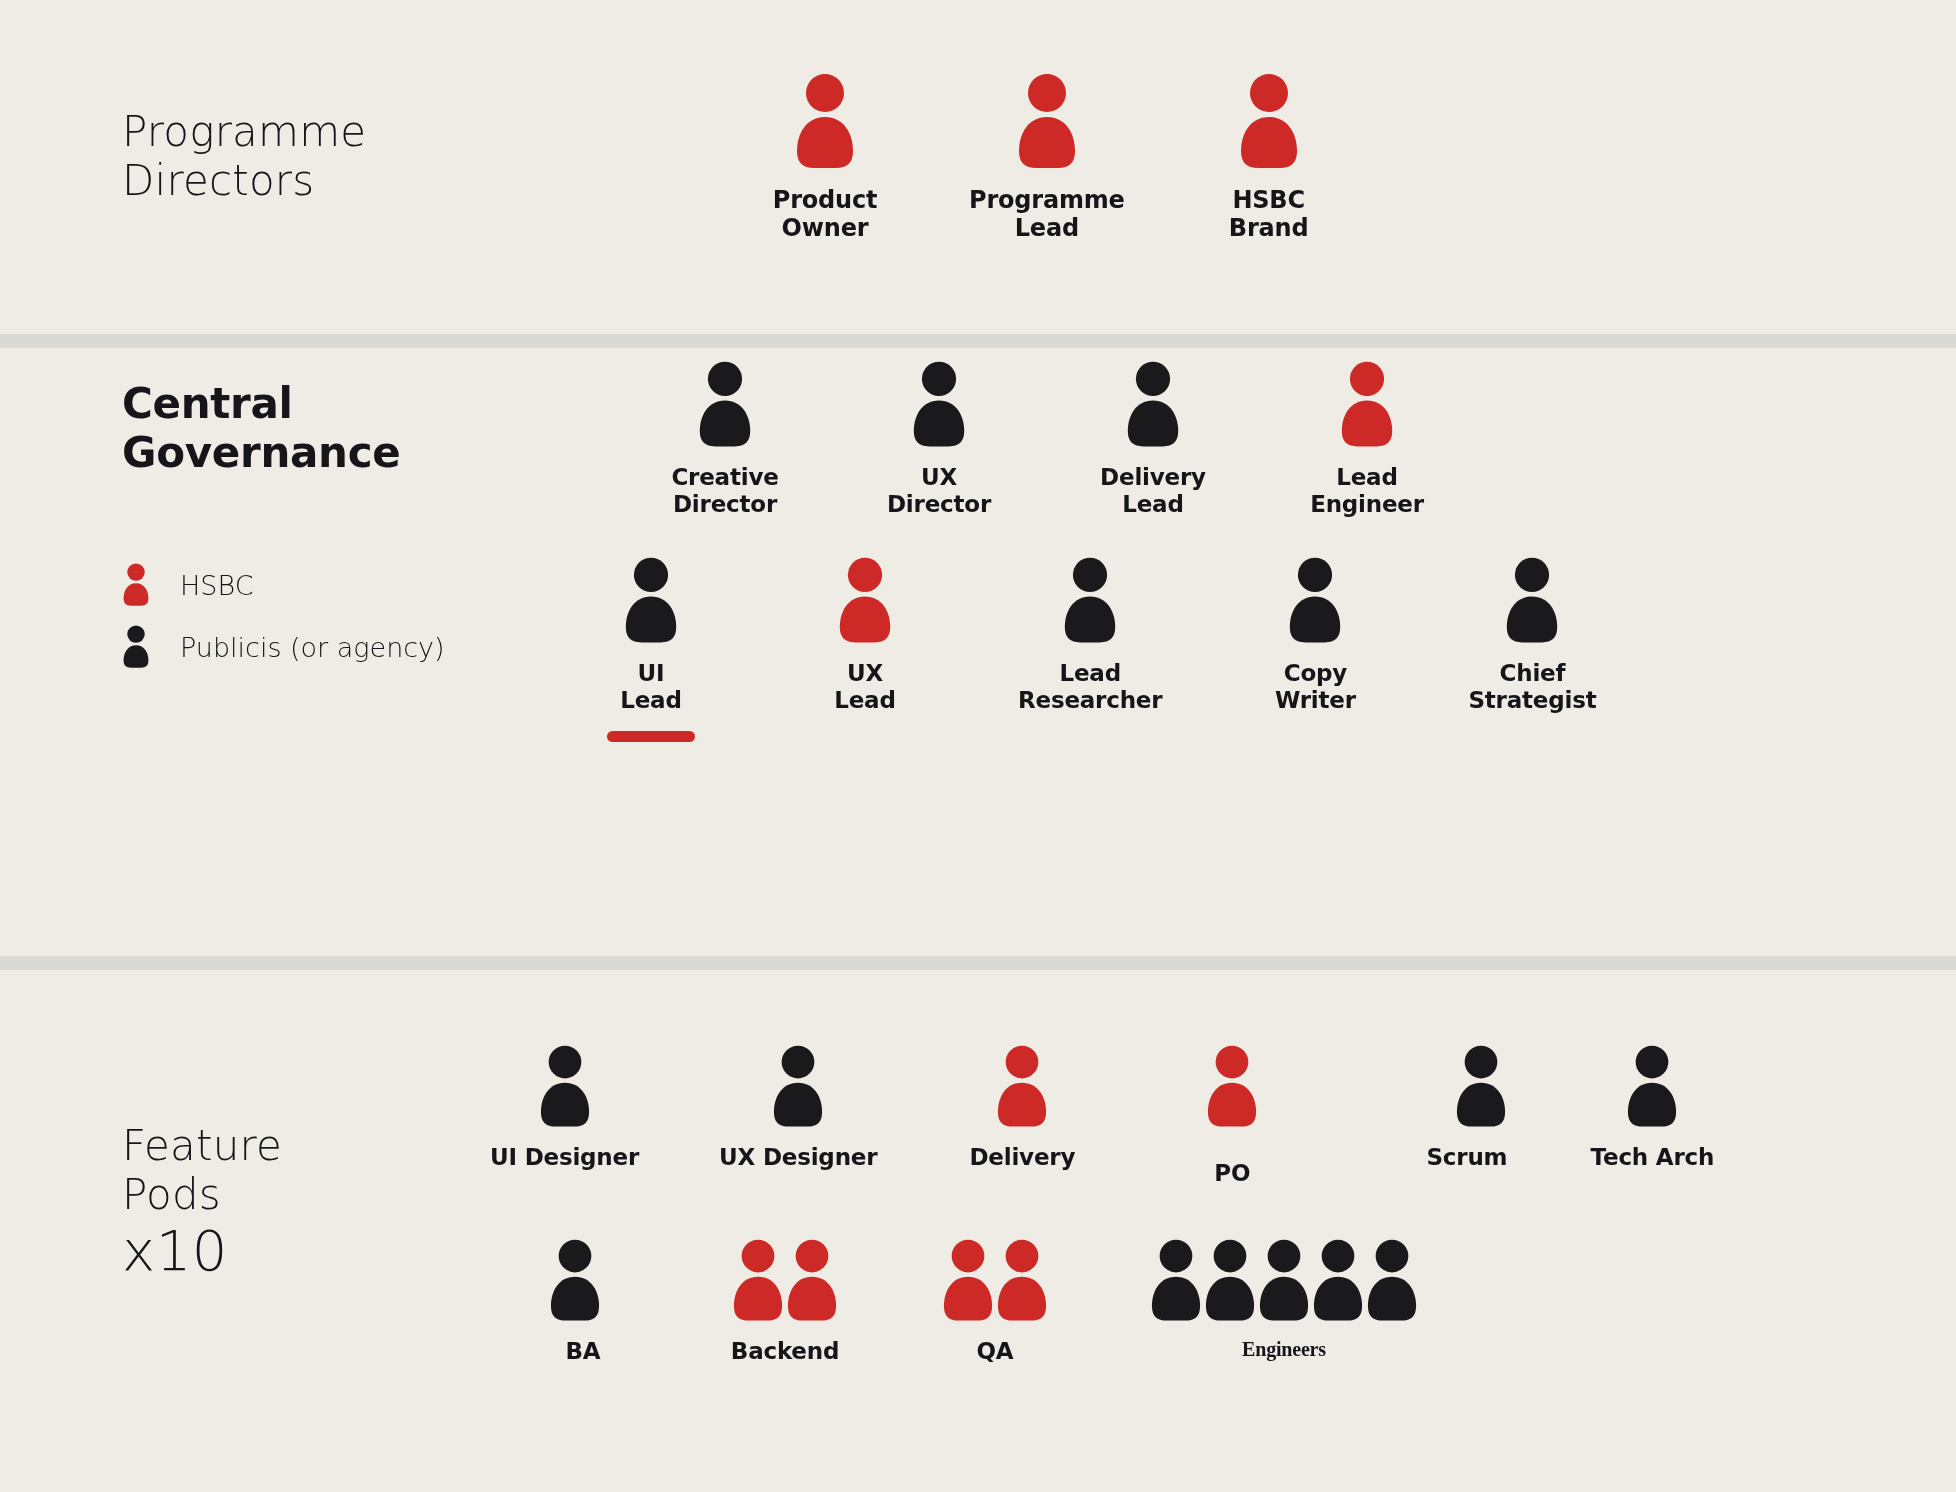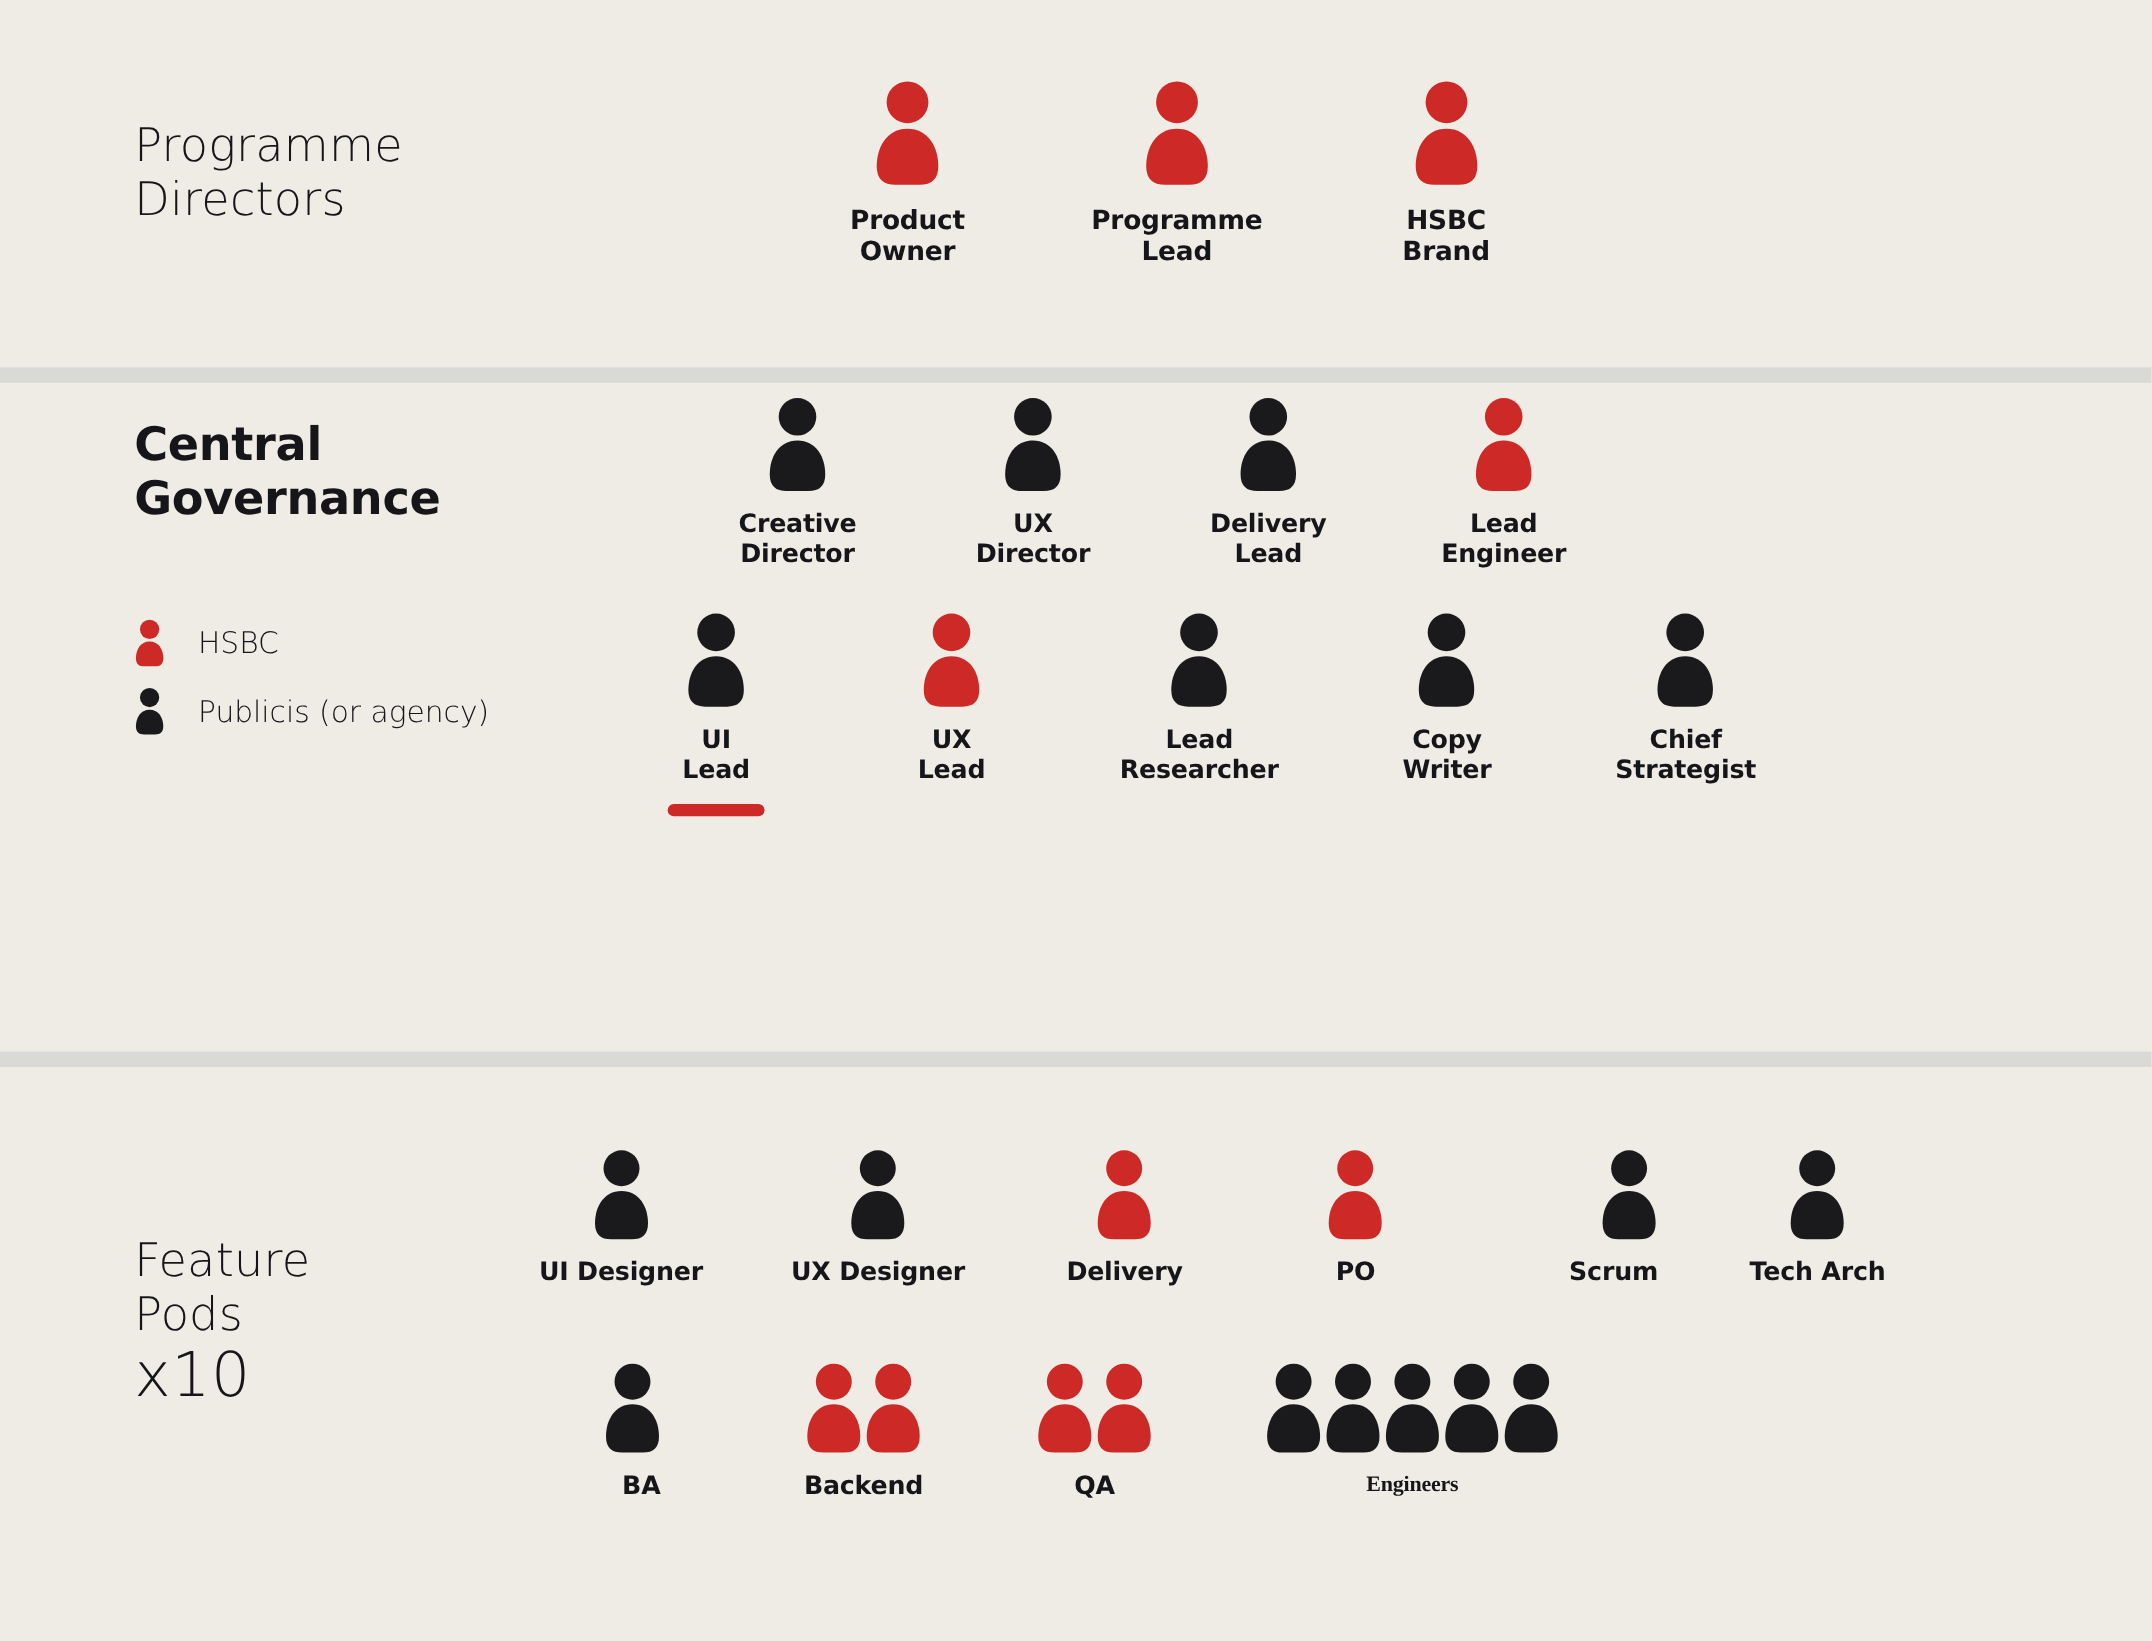--- a/index.html
+++ b/index.html
@@ -159,21 +159,21 @@
 <body>
 
 <div class="page">
 
   <div class="band band-directors">
     <div class="label-col">
       <div class="section-title title-directors">Programme
 Directors</div>
     </div>
     <div class="people-col">
-      <div class="row row-directors" id="row-directors" style="gap: 102px;">
+      <div class="row row-directors" id="row-directors" style="gap: 79px;">
           <div class="node" style="min-width: 130px;">
             <div class="node-icons" style="gap: 4px;">
               <span>
                 <svg class="person" width="60" height="100" viewBox="0 0 60 100">
                   <circle cx="30" cy="21" r="19" fill="#cd2a27"></circle>
                   <path d="M30 45 C 11 45, 2 62, 2 79 C 2 91, 8 96, 19 96 L41 96 C52 96, 58 91, 58 79 C58 62, 49 45, 30 45 Z" fill="#cd2a27"></path>
                 </svg>
               </span>
             </div>
             <div class="node-label" style="font-size: 24px;">Product
@@ -388,21 +388,21 @@
             <div class="node-icons" style="gap: 4px;">
               <span>
                 <svg class="person" width="52" height="86" viewBox="0 0 60 100">
                   <circle cx="30" cy="21" r="19" fill="#cd2a27"></circle>
                   <path d="M30 45 C 11 45, 2 62, 2 79 C 2 91, 8 96, 19 96 L41 96 C52 96, 58 91, 58 79 C58 62, 49 45, 30 45 Z" fill="#cd2a27"></path>
                 </svg>
               </span>
             </div>
             <div class="node-label" style="font-size: 23px;">Delivery</div>
           </div>
-          <div class="node" style="min-width: 130px;">
+          <div class="node" style="min-width: 130px; gap: 16px;">
             <div class="node-icons" style="gap: 4px;">
               <span>
                 <svg class="person" width="52" height="86" viewBox="0 0 60 100">
                   <circle cx="30" cy="21" r="19" fill="#cd2a27"></circle>
                   <path d="M30 45 C 11 45, 2 62, 2 79 C 2 91, 8 96, 19 96 L41 96 C52 96, 58 91, 58 79 C58 62, 49 45, 30 45 Z" fill="#cd2a27"></path>
                 </svg>
               </span>
             </div>
             <div class="node-label" style="font-size: 23px;">PO</div>
           </div>

